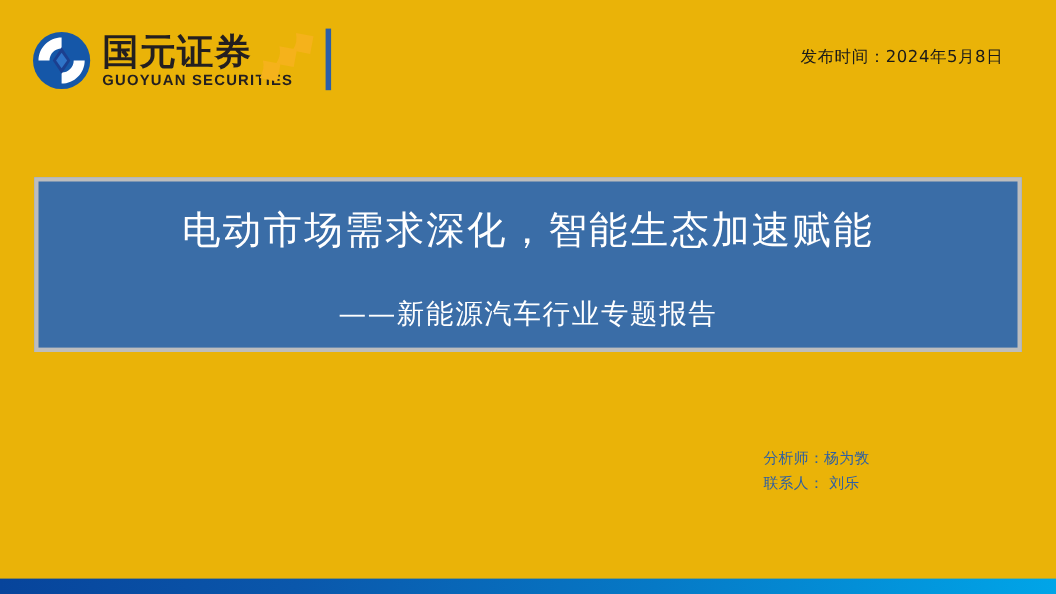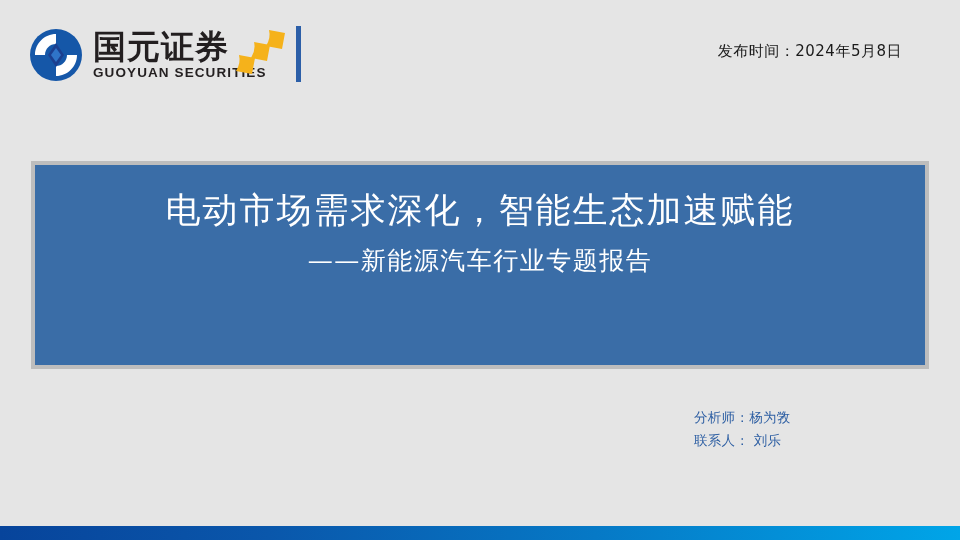--- a/index.html
+++ b/index.html
@@ -12,21 +12,21 @@
     background: #ffffff;
     font-family: "Liberation Sans", sans-serif;
     overflow: hidden;
     position: relative;
   }
 
   .slide {
     position: relative;
     width: 960px;
     height: 540px;
-    background: #e5e5e5;
+    background: #eab308;
     overflow: hidden;
   }
 
   
   .header {
     position: absolute;
     left: 0;
     top: 0;
     width: 960px;
     height: 110px;
@@ -88,36 +88,36 @@
     position: absolute;
     left: 296px;
     top: 26px;
     width: 5px;
     height: 56px;
     background: #2c5fa8;
   }
 
   .pub-date {
     position: absolute;
-    right: 58px;
+    right: 48px;
     top: 42px;
     font-family: "DejaVu Sans", "Liberation Sans", sans-serif;
     font-size: 15px;
     color: #1a1a1a;
     letter-spacing: 0.5px;
     white-space: nowrap;
   }
 
   
   .title-banner {
     position: absolute;
     left: 31px;
     top: 161px;
     width: 898px;
-    height: 208px;
+    height: 159px;
     background: #3a6da7;
     border: 4px solid #bdbdbd;
     box-sizing: border-box;
     display: flex;
     flex-direction: column;
     align-items: center;
     justify-content: flex-start;
   }
 
   .title-main {
@@ -126,21 +126,21 @@
     font-size: 35px;
     font-weight: normal;
     color: #ffffff;
     letter-spacing: 2px;
     line-height: 46px;
     text-align: center;
     white-space: nowrap;
   }
 
   .title-sub {
-    margin-top: 11px;
+    margin-top: 36px;
     font-family: "DejaVu Serif", "Liberation Serif", serif;
     font-size: 25px;
     color: #ffffff;
     letter-spacing: 1.5px;
     line-height: 34px;
     text-align: center;
     white-space: nowrap;
   }
 
   

